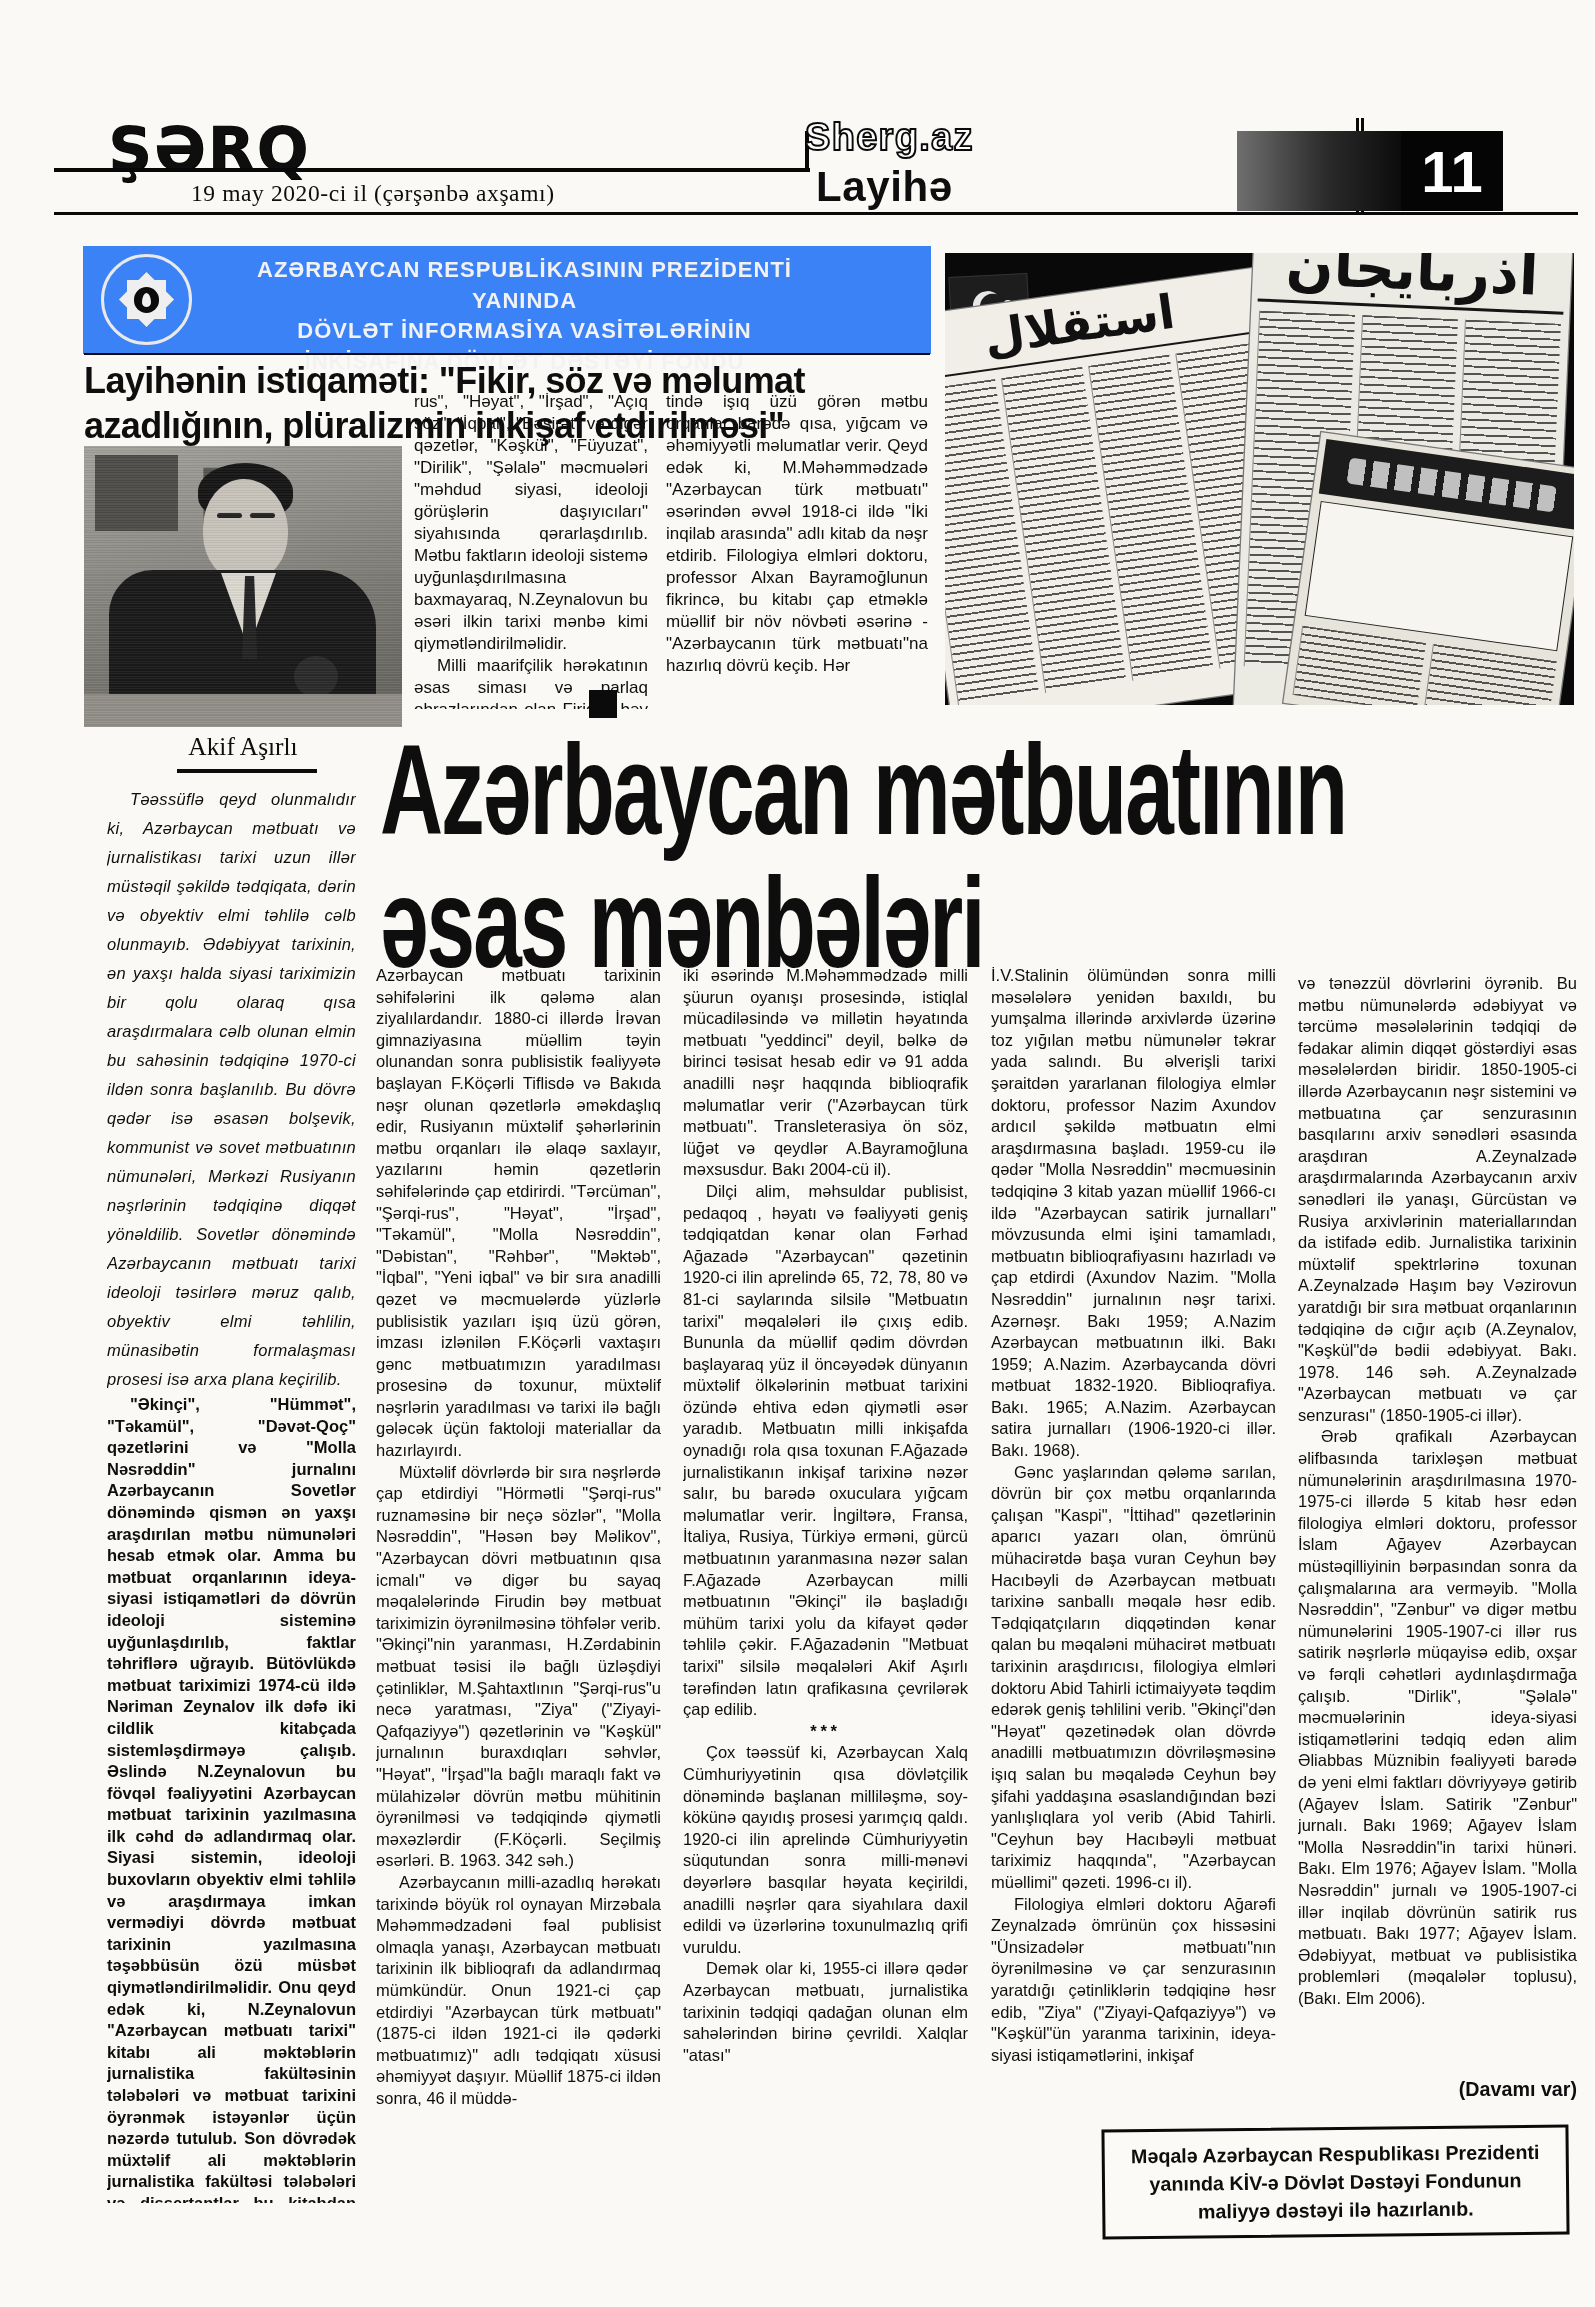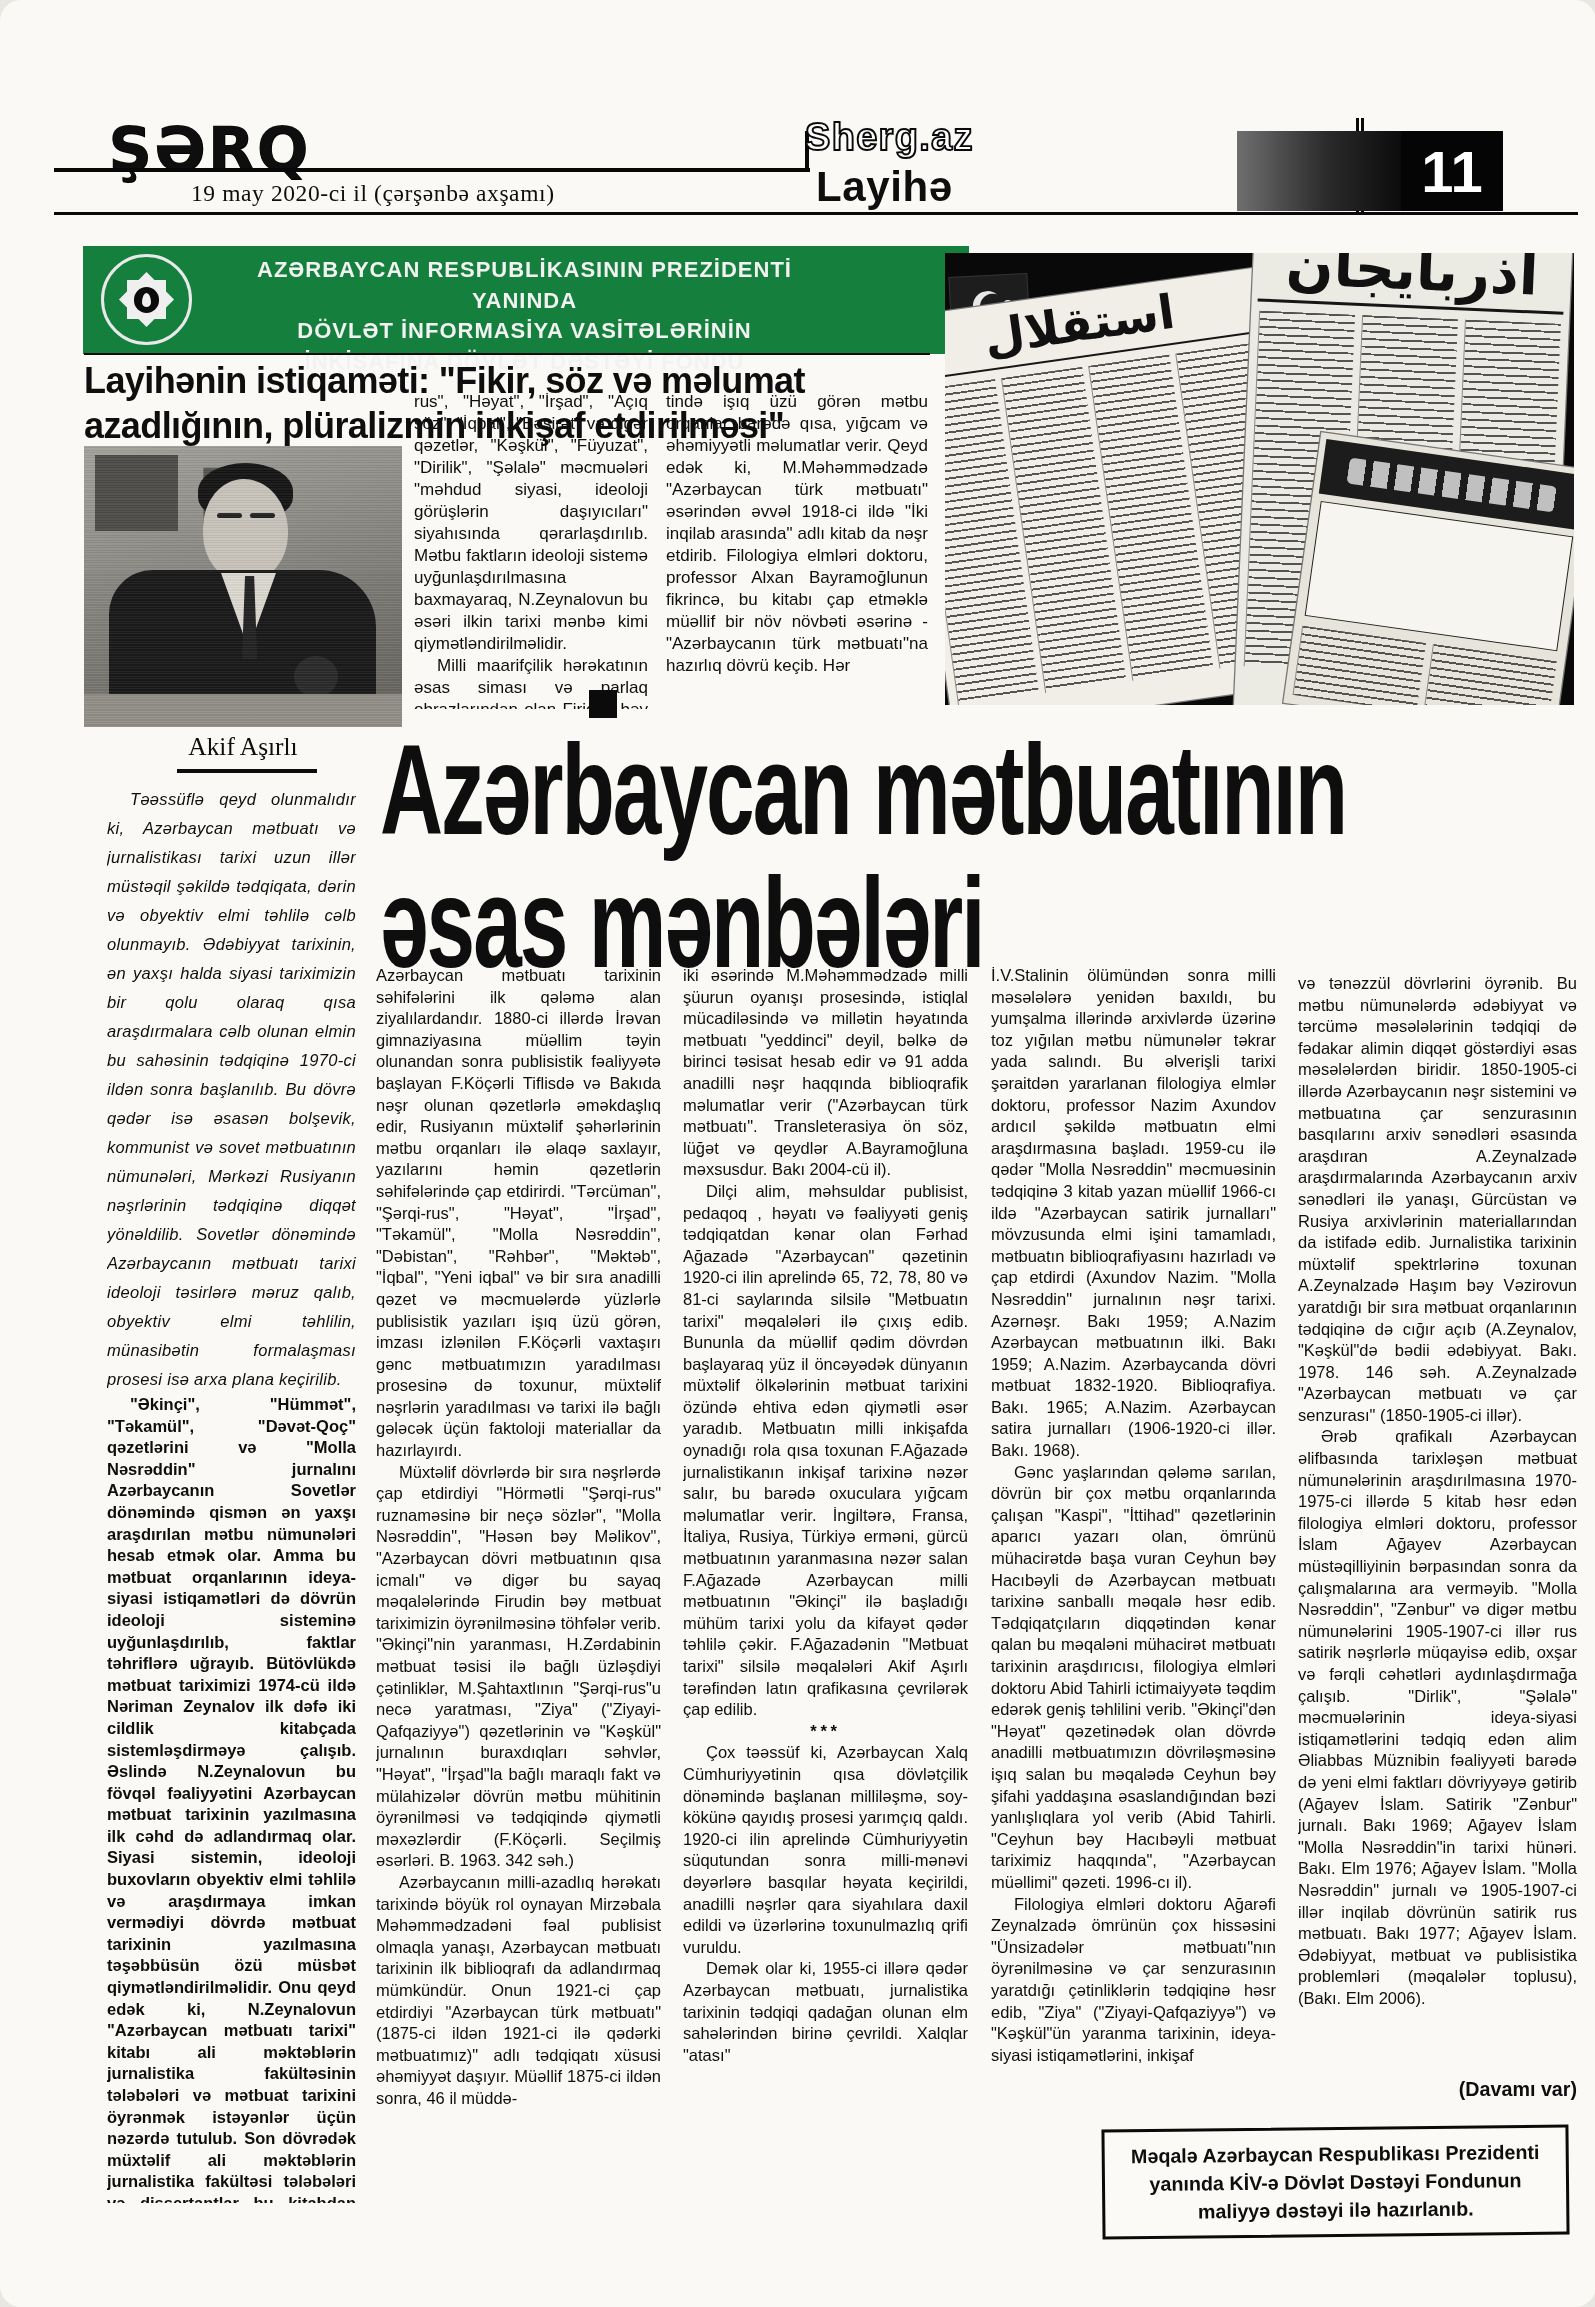--- a/index.html
+++ b/index.html
@@ -1,38 +1,38 @@
 <!DOCTYPE html>
 <html style="font-size:10.2px"><head>
 <meta charset="utf-8">
 <style>
   html,body{margin:0;padding:0;background:#e9e7e2;}
   #page{position:relative;width:1596px;height:2307px;background:#faf9f5;color:#0e0e0e;
-        font-family:"Liberation Sans",sans-serif;overflow:hidden;border-radius:21px;}
+        font-family:"Liberation Sans",sans-serif;overflow:hidden;}
 
   
   .logo{position:absolute;left:108px;top:113px;font-size:61px;font-weight:bold;
         letter-spacing:1.9px;font-family:"DejaVu Sans",sans-serif;
         text-shadow:0.6px 0.6px 0 #000;}
   .rule1{position:absolute;left:54px;top:168px;width:756px;height:4.4px;background:#080808;}
   .rule1-tick{position:absolute;left:805px;top:131px;width:4.4px;height:41px;background:#080808;}
   .date{position:absolute;left:191px;top:180px;font-family:"Liberation Serif",serif;
         font-size:23.5px;letter-spacing:0.6px;}
   .rule2{position:absolute;left:54px;top:212px;width:1524px;height:3.2px;background:#090909;}
   .siteaz{position:absolute;left:805px;top:116px;font-size:38px;font-weight:bold;
         color:#fff;-webkit-text-stroke:1.9px #0a0a0a;text-shadow:0 0 1.3px #0a0a0a;letter-spacing:1.3px;}
   .section{position:absolute;left:816px;top:163px;font-size:42px;font-weight:bold;letter-spacing:0.6px;}
   .dbl-line{position:absolute;top:118px;width:2.5px;height:94px;background:#0a0a0a;}
   .grad-strip{position:absolute;left:1237px;top:131px;width:164px;height:80px;
         background:linear-gradient(90deg,#6f6f6f,#2a2a2a 55%,#0c0c0c);}
   .pagebox{position:absolute;left:1401px;top:131px;width:102px;height:80px;background:#050505;
         color:#fff;font-size:58px;font-weight:bold;display:flex;align-items:center;justify-content:center;}
 
   
-  .banner{position:absolute;left:83px;top:246px;width:848px;height:108px;background:#15803d;padding-left:38px;}
+  .banner{position:absolute;left:83px;top:246px;width:848px;height:108px;background:#3b82f6;}
   .emblem{position:absolute;left:18px;top:8.3px;width:91px;height:91px;border-radius:50%;
         border:3.2px solid #e9e9e9;box-sizing:border-box;}
   .star8{position:absolute;left:50%;top:50%;width:39px;height:39px;margin:-19.7px 0 0 -19.7px;background:#efefef;}
   .star8::before{content:"";position:absolute;inset:0;background:#efefef;transform:rotate(45deg);}
   .star8-core{position:absolute;left:50%;top:50%;width:25.4px;height:25.4px;margin:-12.7px 0 0 -12.7px;
         background:#0b0b0b;border-radius:50%;z-index:2;}
   .flame{position:absolute;left:50%;top:50%;width:9px;height:14px;margin:-7px 0 0 -4.4px;background:#efefef;
         border-radius:50% 50% 50% 50%/70% 70% 30% 30%;z-index:3;}
   .banner-text{position:absolute;left:124px;top:9px;width:635px;text-align:center;}
   .banner-line{color:#f2f2f2;font-weight:bold;font-size:22px;line-height:30.5px;letter-spacing:1px;

